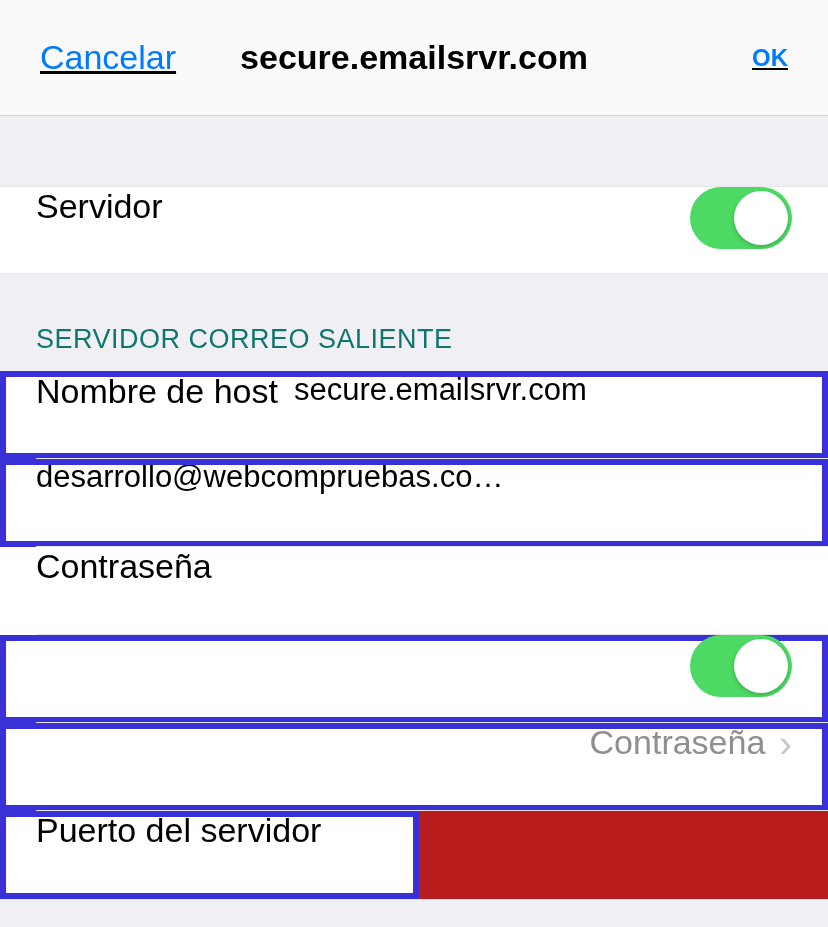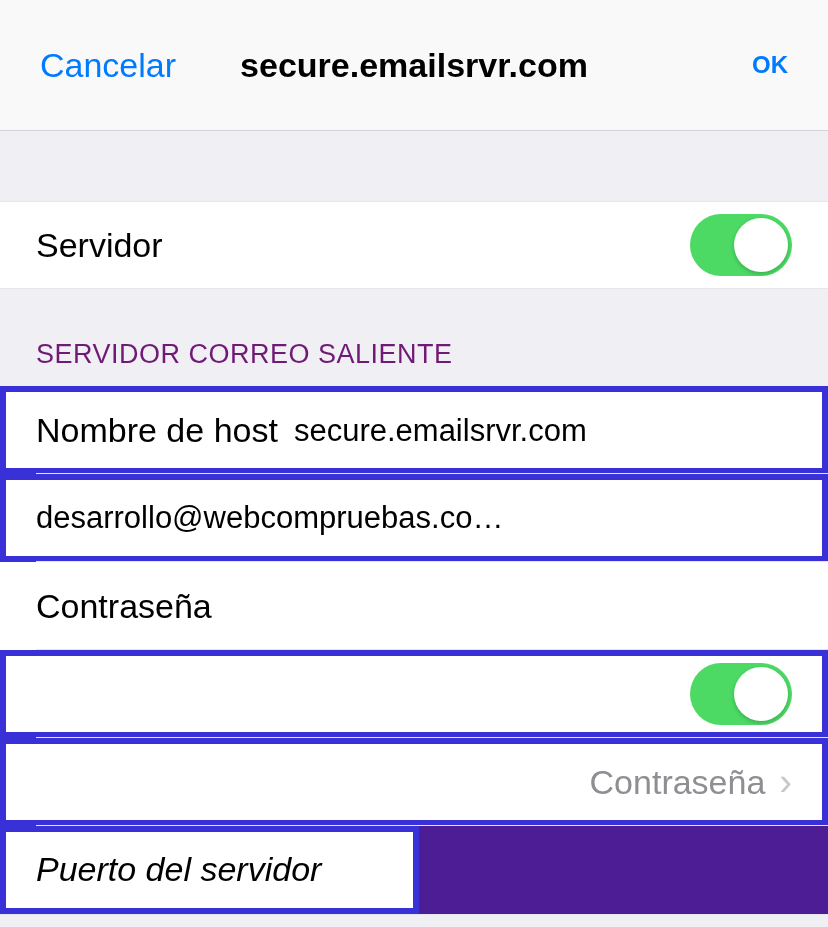--- a/index.html
+++ b/index.html
@@ -8,28 +8,29 @@
       box-sizing: border-box;
       font-family: -apple-system, BlinkMacSystemFont, "Segoe UI", Helvetica, Arial, sans-serif;
     }
     body {
       width: 828px;
       height: 927px;
       background: #efeff4;
       overflow: hidden;
     }
     .navbar {
-      height: 131px;
+      height: 116px;
       background: #f9f9f9;
       display: flex;
       align-items: center;
       justify-content: space-between;
       padding: 0 40px;
       border-bottom: 1px solid #d1d1d6;
       position: relative;
+      text-decoration: underline;
     }
     .navbar-left {
       color: #007aff;
       font-size: 34px;
       font-weight: 400;
       cursor: pointer;
     }
     .navbar-title {
       position: absolute;
       left: 50%;
@@ -44,30 +45,29 @@
       font-weight: 600;
       cursor: pointer;
     }
     .spacer {
       height: 70px;
       background: #efeff4;
     }
     .section-header {
       padding: 50px 36px 16px 36px;
       font-size: 27px;
-      color: #701a75;
+      color: #0f766e;
       text-transform: uppercase;
       letter-spacing: 0.5px;
       background: #efeff4;
     }
     .cell {
       background: #fff;
       min-height: 88px;
       display: flex;
-      align-items: center;
       padding: 0 36px;
       font-size: 34px;
       color: #000;
       border-bottom: 1px solid #e5e5ea;
       position: relative;
     }
     .cell.first {
       border-top: 1px solid #e5e5ea;
     }
     .cell.inner-border::after {
@@ -126,25 +126,24 @@
       font-size: 38px;
       font-weight: 300;
       margin-left: 6px;
       flex-shrink: 0;
     }
     .highlight {
       outline: 6px solid #3a30d8;
       outline-offset: -6px;
     }
     .group {
-      background: #4c1d95;
+      background: #b91c1c;
     }
     .port-row .cell-label {
       margin-right: 18px;
-      font-style: italic;
     }
   </style>
 </head>
 <body>
 
 <div class="navbar">
   <div class="navbar-left">Cancelar</div>
   <div class="navbar-title">secure.emailsrvr.com</div>
   <div class="navbar-right">OK</div>
 </div>

